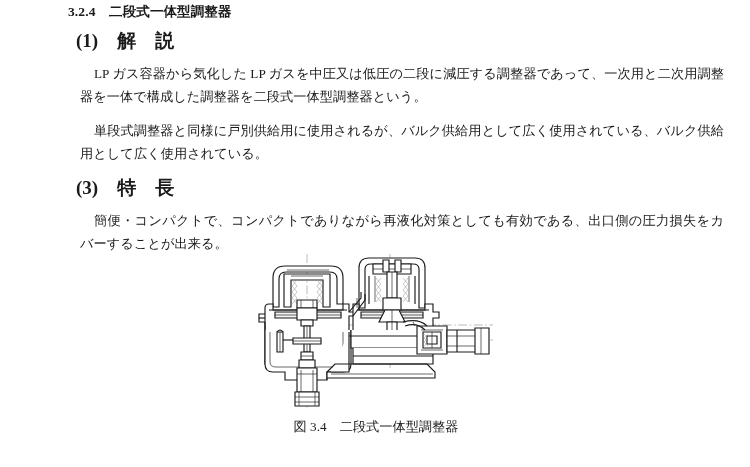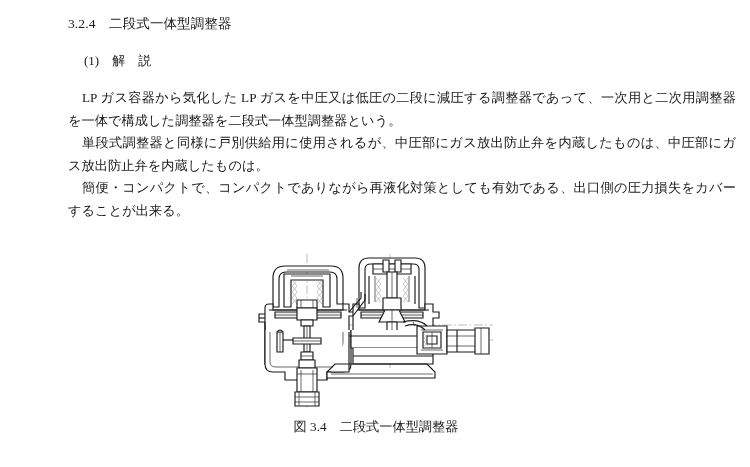--- a/index.html
+++ b/index.html
@@ -26,42 +26,42 @@
 
   .text-col {
     position: absolute;
     left: 68px;
     top: 0px;
     width: 668px;
   }
 
   
   .sec-heading {
-    font-weight: normal;
+    font-weight: bold;
     font-size: 13.5px;
     line-height: 20px;
     letter-spacing: 0.1px;
     margin: 0;
-    padding-top: 14px;
+    padding-top: 2px;
     white-space: pre;
   }
 
   .sub-heading {
-    font-weight: normal;
-    font-size: 13px;
+    font-weight: bold;
+    font-size: 19px;
     line-height: 21px;
-    margin: 16px;
+    margin: 8px;
     white-space: pre;
   }
 
   
   .para {
     font-size: 13.2px;
     line-height: 22.5px;
-    margin: 0;
+    margin: 12px;
     text-align: justify;
     text-justify: inter-character;
     text-indent: 14px;
     letter-spacing: 0.05px;
   }
 
   .para-tight {
     text-align: justify;
     text-justify: inter-ideograph;
   }
@@ -101,22 +101,23 @@
 
 <div id="page">
 
   <div class="text-col">
 
     <h2 class="sec-heading">3.2.4　二段式一体型調整器</h2>
 
     <h3 class="sub-heading">(1)　解　説</h3>
     <p class="para">LP ガス容器から気化した LP ガスを中圧又は低圧の二段に減圧する調整器であって、一次用と二次用調整器を一体で構成した調整器を二段式一体型調整器という。</p>
 
-    <p class="para para-tight">単段式調整器と同様に戸別供給用に使用されるが、中圧部にガス放出防止弁を内蔵したものは、中圧部にガス放出防止弁を内蔵したものは。</p>
-
+    <p class="para para-tight">単段式調整器と同様に戸別供給用に使用されるが、バルク供給用として広く使用されている、バルク供給用として広く使用されている。</p>
+
+    <h3 class="sub-heading">(3)　特　長</h3>
     <p class="para">簡便・コンパクトで、コンパクトでありながら再液化対策としても有効である、出口側の圧力損失をカバーすることが出来る。</p>
   </div>
 
   <div class="figure-wrap">
 
     <div class="figure-svg-holder" aria-label="二段式一体型調整器の断面図（一次減圧室・二次減圧室・ダイヤフラム・スプリング・入口継手・出口配管を示す機械図面）">
       <svg viewBox="0 0 238 160" width="238" height="160" xmlns="http://www.w3.org/2000/svg">
 
         <g>
           <line class="ctr" x1="50" y1="2" x2="50" y2="158"></line>

